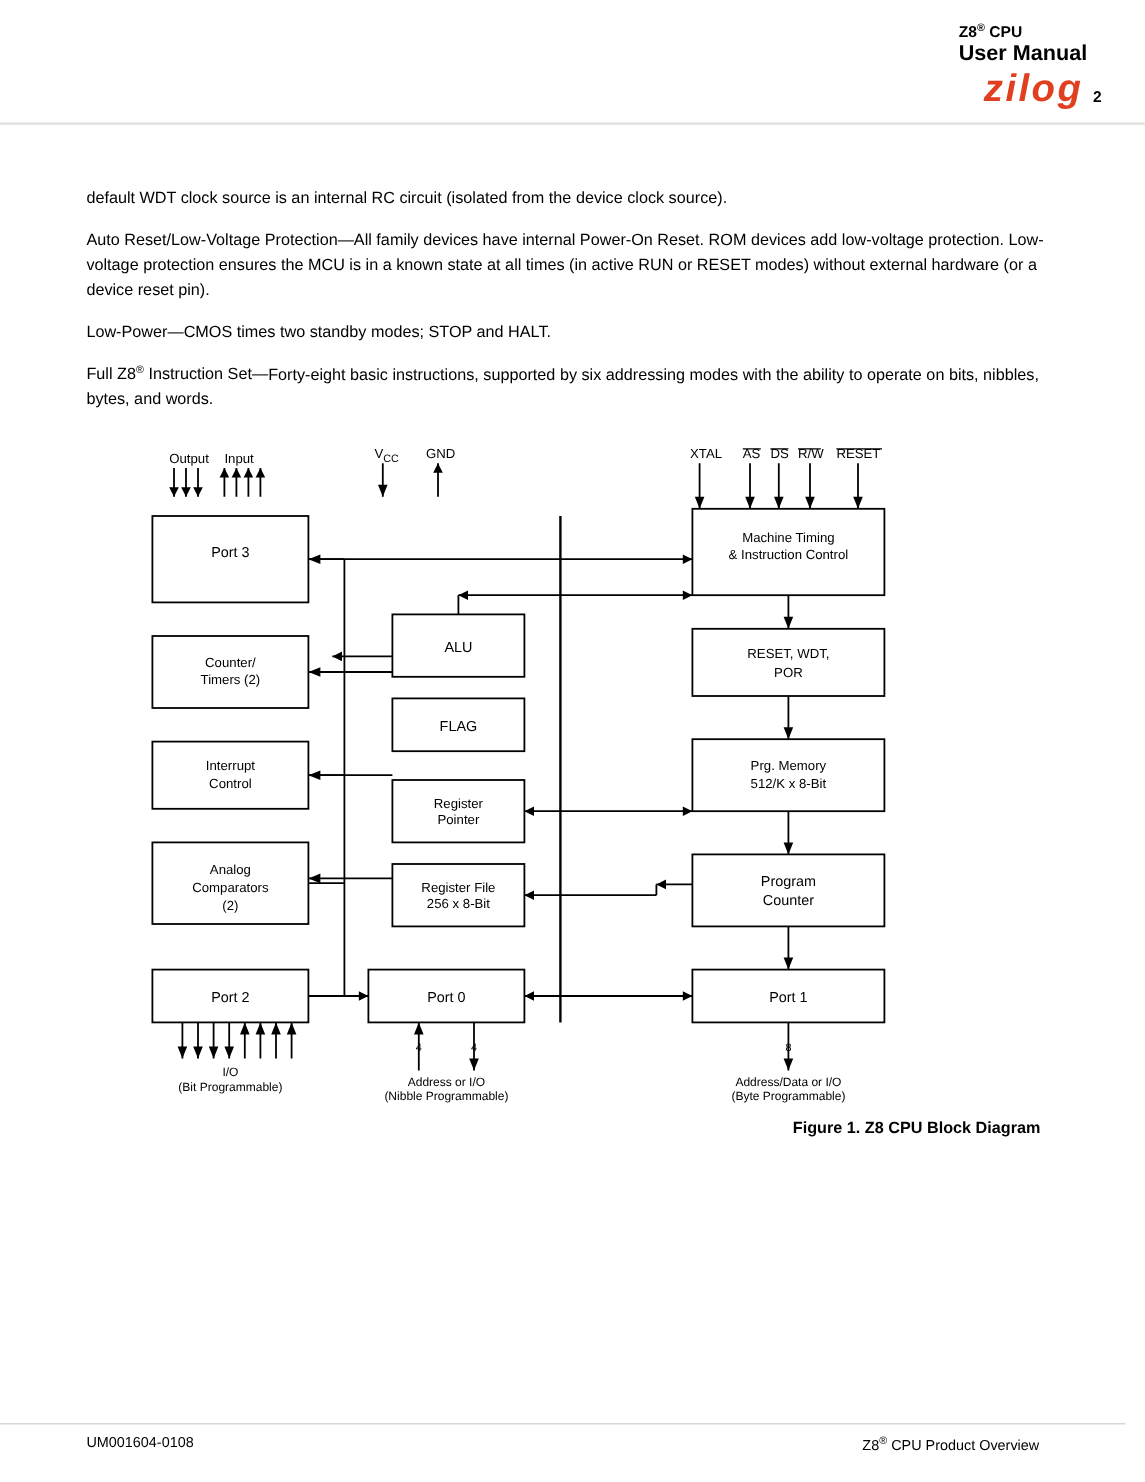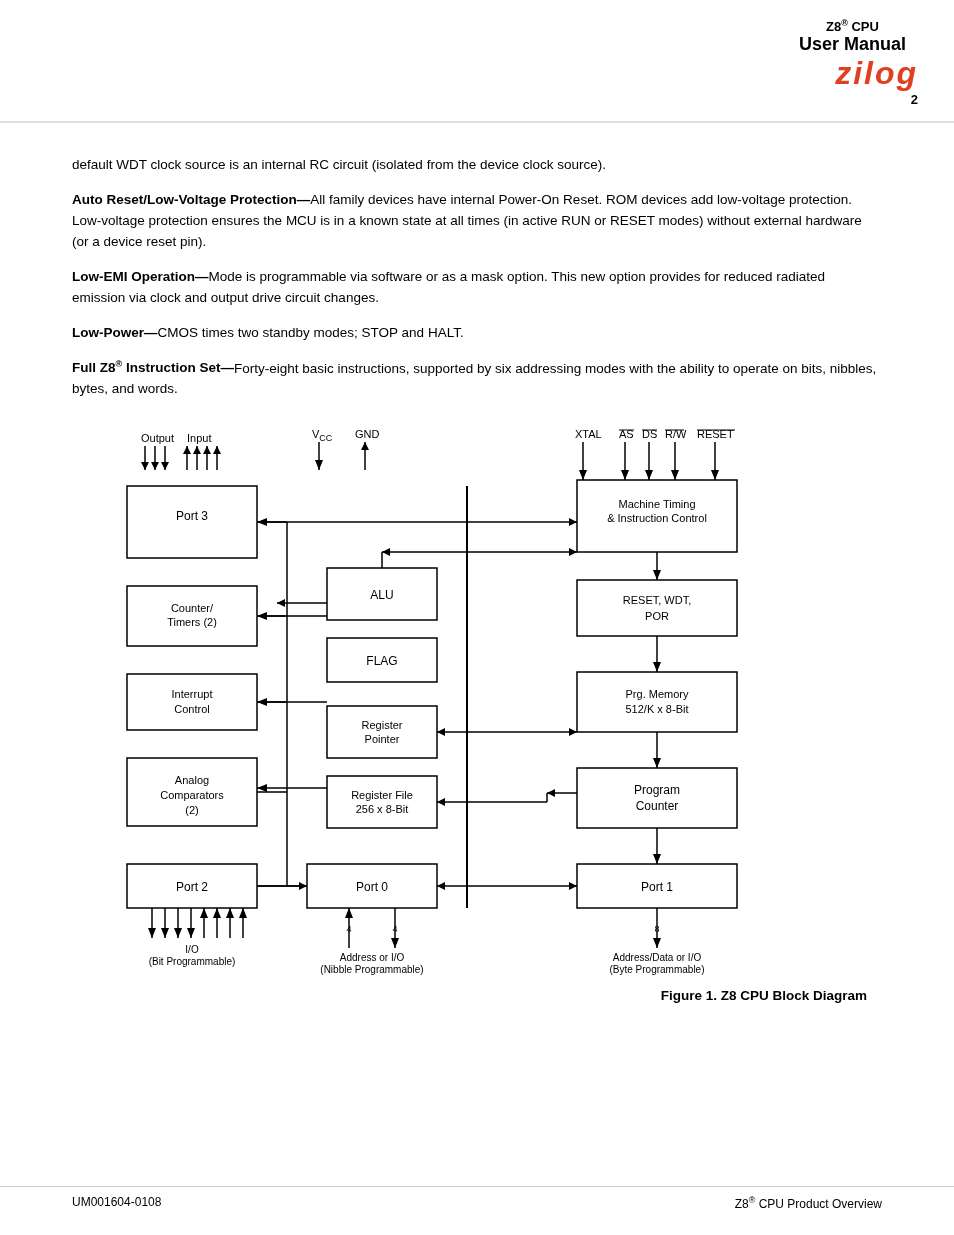--- a/index.html
+++ b/index.html
@@ -22,21 +22,21 @@
     
     .header {
       display: flex;
       justify-content: flex-end;
       align-items: flex-start;
       padding: 18px 36px 0 0;
       border-bottom: 2px solid #e0e0e0;
       padding-bottom: 10px;
     }
     .header-text-block {
-      text-align: center;
+      text-align: left;
       margin-right: 12px;
     }
     .header-title {
       font-size: 13px;
       font-weight: bold;
     }
     .header-subtitle {
       font-size: 18px;
       font-weight: bold;
     }
@@ -56,33 +56,33 @@
       padding-bottom: 4px;
     }
     .header-right {
       display: flex;
       flex-direction: column;
       align-items: flex-end;
     }
     .header-logo-row {
       display: flex;
       align-items: flex-end;
-      flex-direction: column;
     }
     
     .content {
       padding: 32px 72px 0 72px;
+      margin-top: 19px;
     }
     .para {
       margin-bottom: 14px;
       line-height: 1.55;
       font-size: 13.5px;
     }
     .para-bold {
-      font-weight: bold;
+      font-weight: normal;
     }
     sup {
       font-size: 9px;
       vertical-align: super;
     }
     
     .diagram-container {
       margin: 18px auto 8px auto;
       position: relative;
       width: 780px;
@@ -96,21 +96,21 @@
     }
     
     svg.block-diagram {
       display: block;
       margin: 0 auto;
     }
     
     .footer {
       position: absolute;
       bottom: 24px;
-      left: 0; right: 0;
+      left: 0; right: 16px;
       display: flex;
       justify-content: space-between;
       padding: 0 72px;
       font-size: 12px;
       border-top: 1px solid #ccc;
       padding-top: 8px;
     }
   </style>
 </head>
 <body>
@@ -130,23 +130,20 @@
     </div>
   </div>
 
   <div class="content">
     <p class="para">default WDT clock source is an internal RC circuit (isolated from the device clock source).</p>
 
     <p class="para">
       <span class="para-bold">Auto Reset/Low-Voltage Protection—</span><span>All family devices have internal Power-On Reset. ROM devices add low-voltage protection. Low-voltage protection ensures the MCU is in a known state at all times (in active RUN or RESET modes) without external hardware (or a device reset pin).</span>
     </p>
 
-    <p class="para">
-      <span class="para-bold">Low-EMI Operation—</span><span>Mode is programmable via software or as a mask option. This new option provides for reduced radiated emission via clock and output drive circuit changes.</span>
-    </p>
 
     <p class="para">
       <span class="para-bold">Low-Power—</span><span>CMOS times two standby modes; STOP and HALT.</span>
     </p>
 
     <p class="para">
       <span class="para-bold">Full Z8<sup>®</sup> Instruction Set—</span><span>Forty-eight basic instructions, supported by six addressing modes with the ability to operate on bits, nibbles, bytes, and words.</span>
     </p>
 
     <div class="diagram-container">

